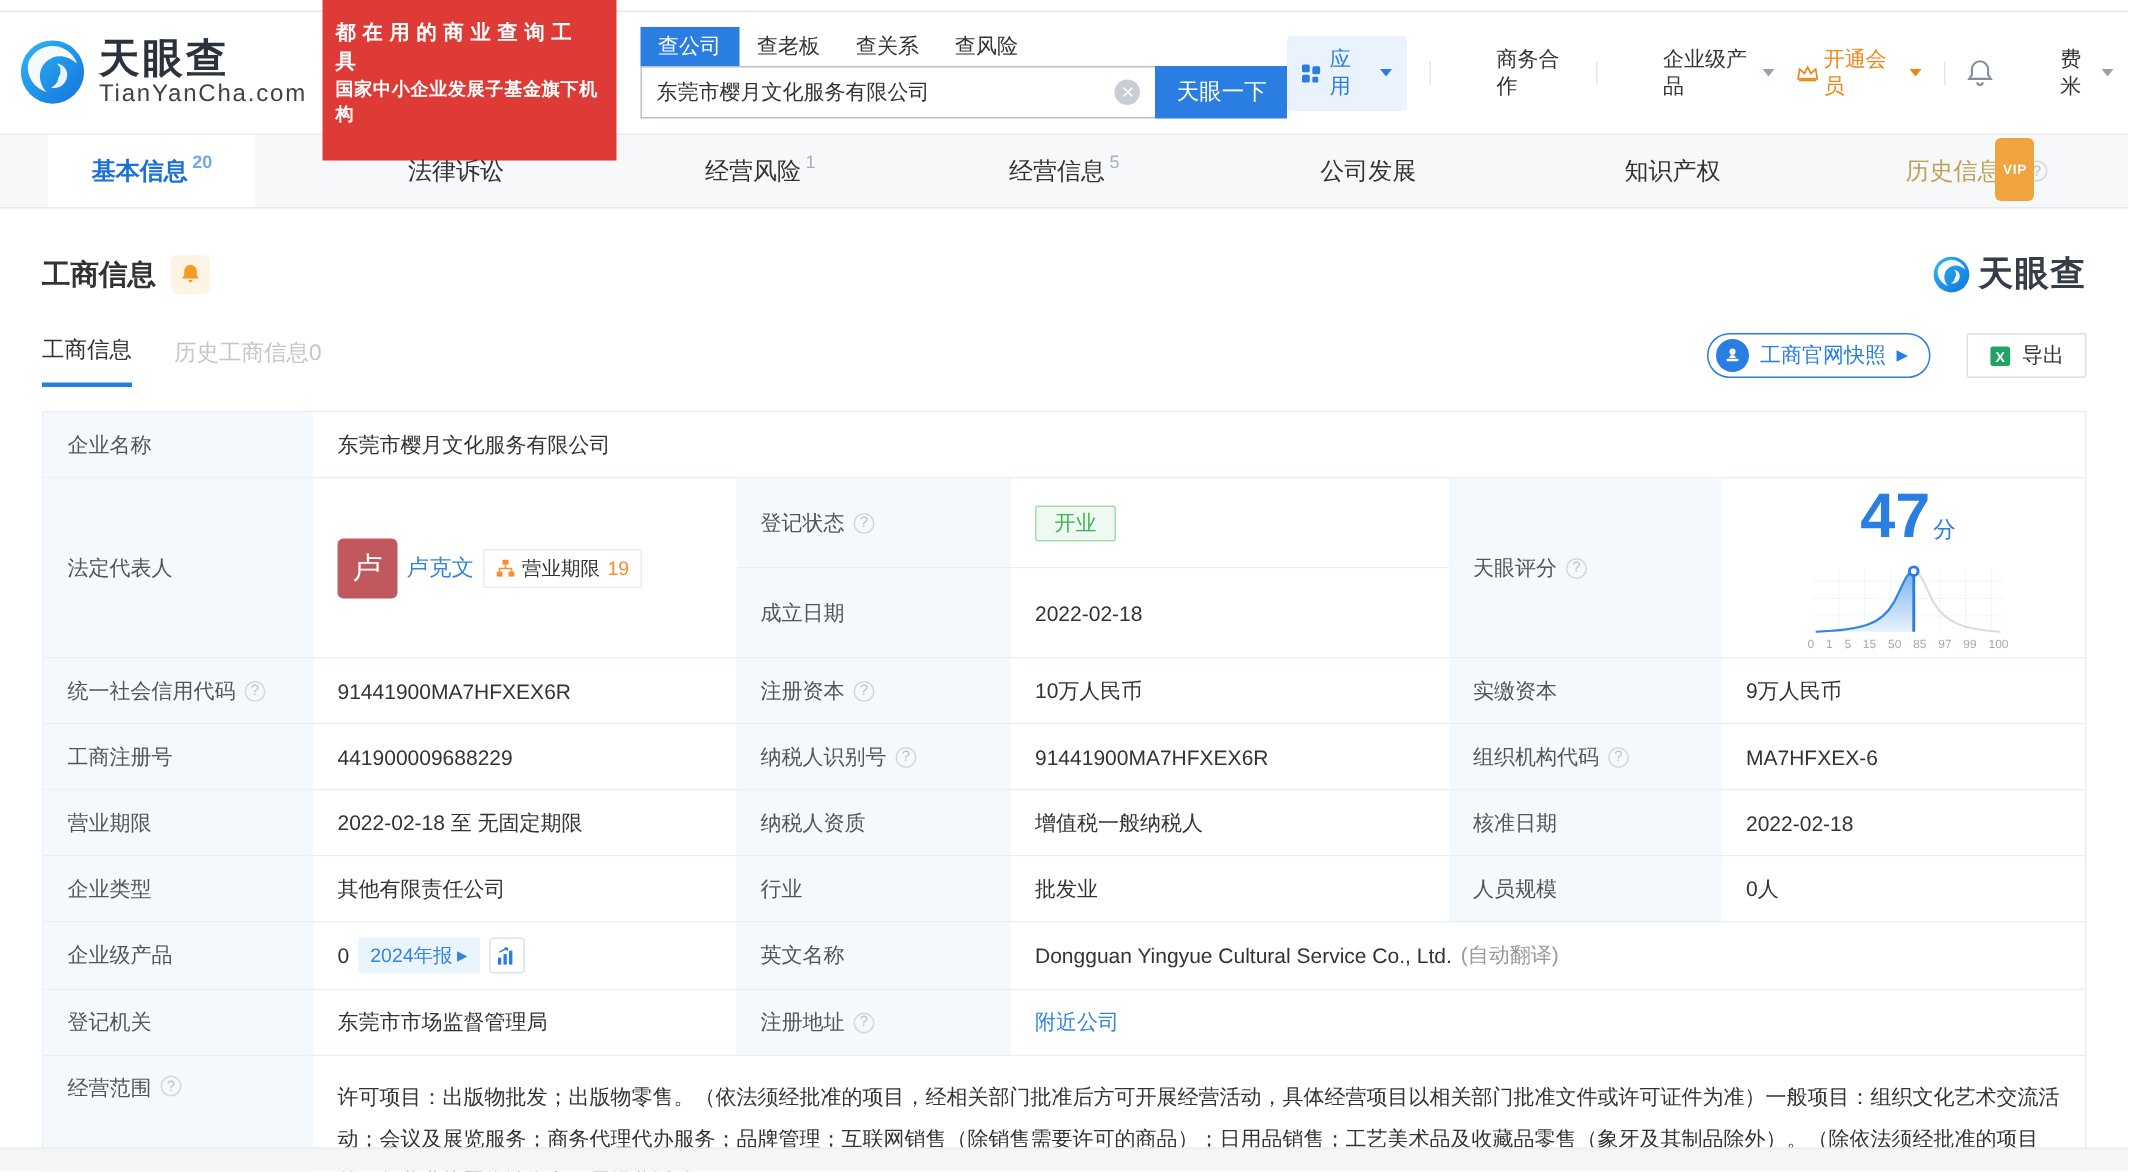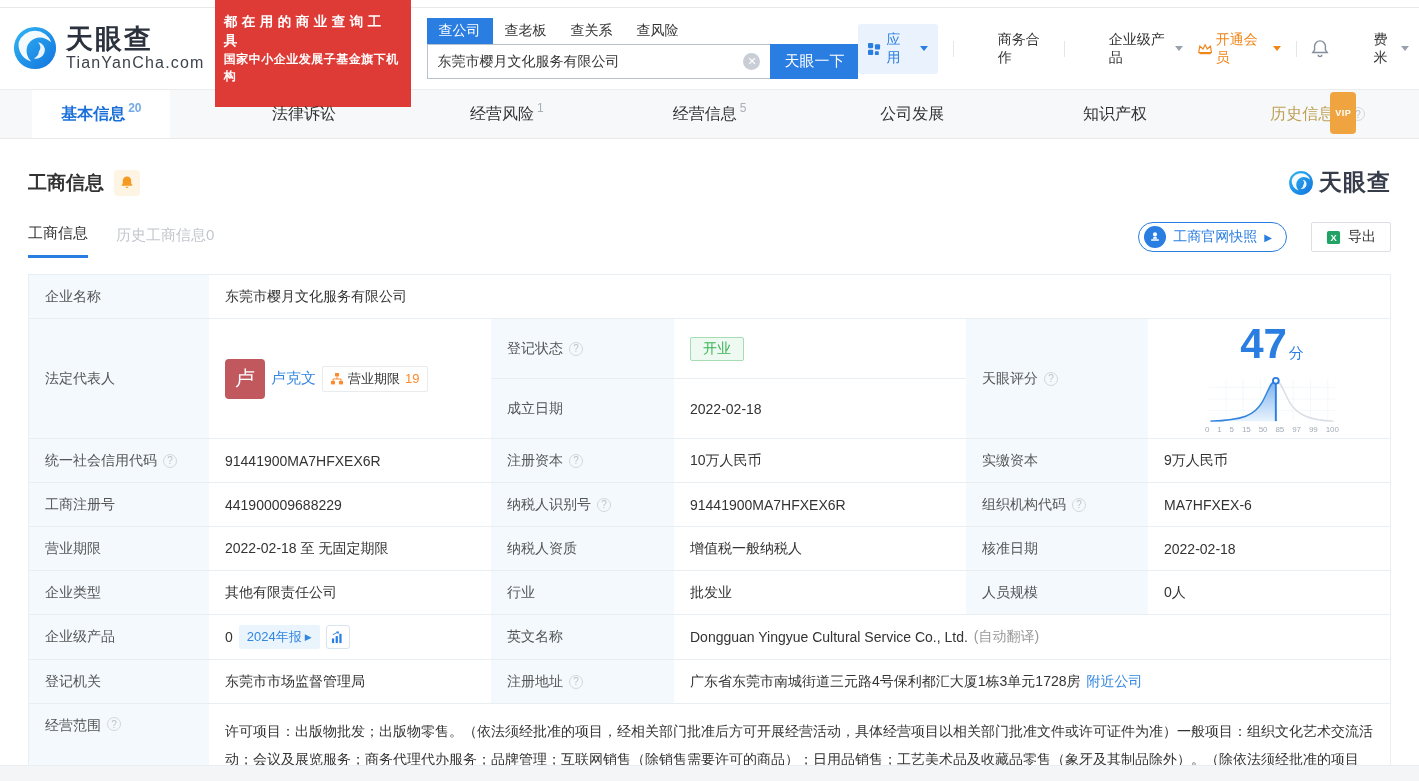--- a/index.html
+++ b/index.html
@@ -440,21 +440,20 @@
   </div>
 
   <div class="t-row">
     <div class="cell label w1">登记机关</div>
     <div class="cell value w2">东莞市市场监督管理局</div>
     <div class="cell label w3">
       <span>注册地址</span>
       <span class="help"></span>
     </div>
     <div class="cell value wrest">
-      <span>广东省东莞市南城街道三元路4号保利都汇大厦1栋3单元1728房</span>
       <a class="link">附近公司</a>
     </div>
   </div>
 
   <div class="t-row">
     <div class="cell label w1 scope">
       <span>经营范围</span>
       <span class="help"></span>
     </div>
     <div class="cell value wrest scope">

